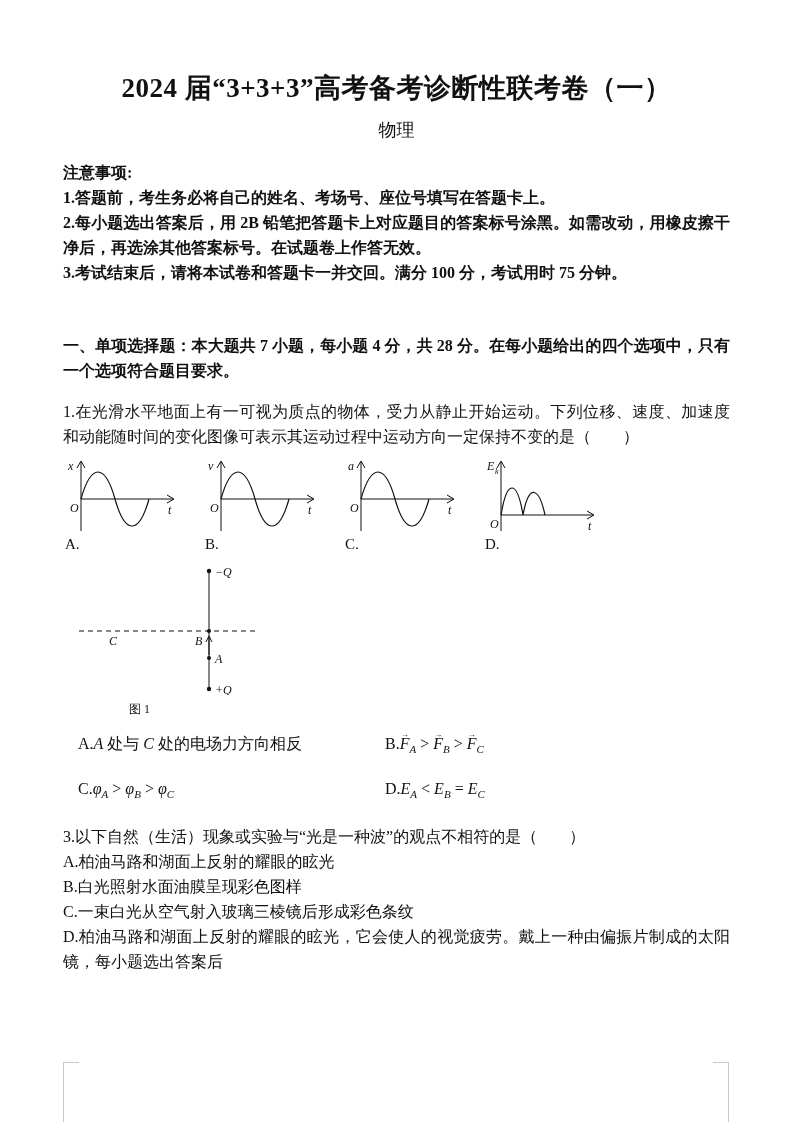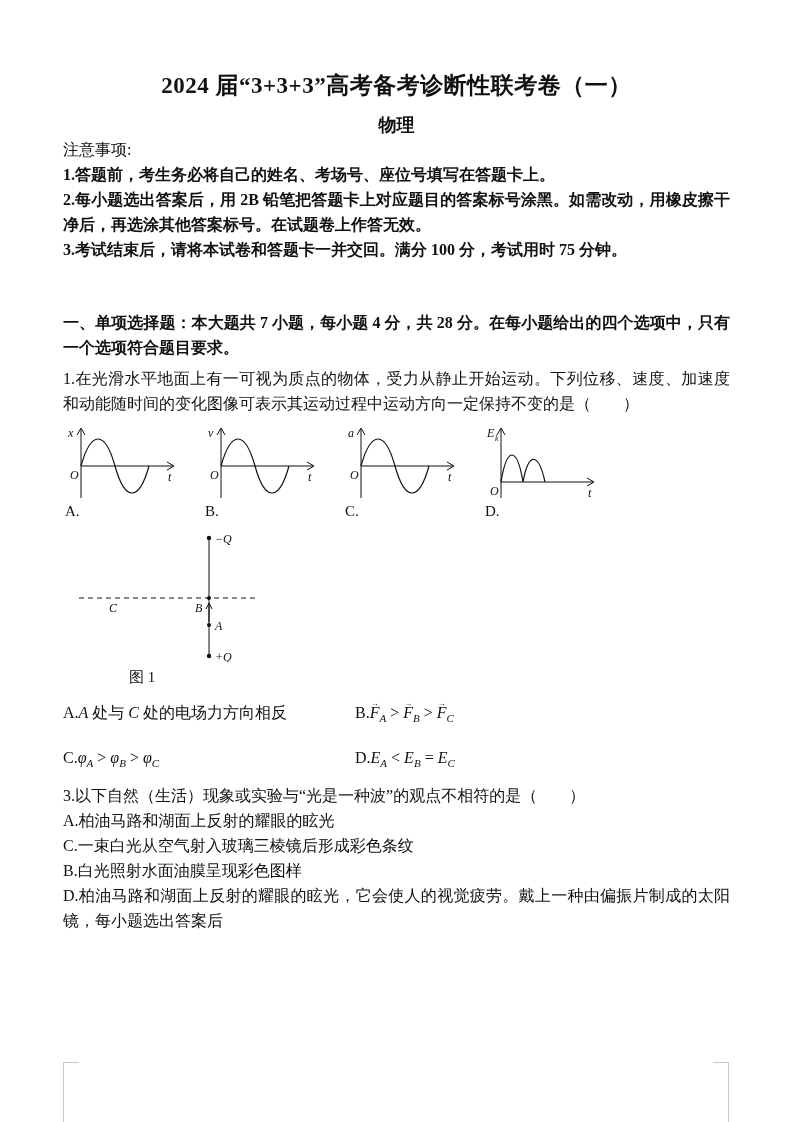--- a/index.html
+++ b/index.html
@@ -7,51 +7,51 @@
   body {
     width: 793px; height: 1122px;
     position: relative;
     color: #111;
     font-family: "Liberation Serif", "DejaVu Serif", serif;
     font-size: 16px;
     overflow: hidden;
   }
   .page { position: absolute; left: 63px; top: 0; width: 667px; }
 
-  .title   { text-align: center; font-weight: bold; font-size: 23px; margin-top: 70px; letter-spacing: .5px; }
-  .subject { text-align: center; font-weight: bold; font-size: 18px; margin-top: 12px; }
+  .title   { text-align: center; font-weight: bold; font-size: 27px; margin-top: 70px; letter-spacing: .5px; }
+  .subject { text-align: center; font-weight: normal; font-size: 18px; margin-top: 12px; }
 
   p { line-height: 25px; text-align: justify; }
-  .notice-heading { font-weight: normal; margin-top: 0; }
+  .notice-heading { font-weight: bold; margin-top: 18px; }
   .notice-item    { font-weight: bold; }
   .section-heading{ font-weight: bold; margin-top: 48px; }
-  .qtext { margin-top: 6px; }
+  .qtext { margin-top: 16px; }
 
   
   .graph-row { display: flex; gap: 28px; margin-top: 8px; margin-left: 2px; }
   .graph { display: flex; flex-direction: column; }
   .graph svg { display: block; }
   .graph-label { font-size: 15px; margin-top: 1px; }
   .axis, .curve, .head { stroke: #111; fill: none; }
   .axis  { stroke-width: 1; }
   .curve { stroke-width: 1.2; }
   svg text { font-family: "Liberation Serif", "DejaVu Serif", serif; font-size: 12px; font-style: italic; fill: #111; }
   svg text.sub { font-size: 8px; }
 
   
   .figure1 { margin-top: 6px; margin-left: 6px; width: 210px; }
-  .fig-caption { margin-left: 60px; margin-top: 2px; font-size: 15px; }
+  .fig-caption { margin-left: 60px; margin-top: 2px; font-size: 12px; }
   .fig-line { stroke: #111; stroke-width: 1; fill: none; }
   .fig-dash { stroke: #111; stroke-width: 1; fill: none; stroke-dasharray: 5 4; }
   .fig-dot  { fill: #111; }
 
   
   .opt-row { display: flex; margin-top: 12px; }
   .opt-row .opt:first-child { width: 292px; }
-  .opt { line-height: 28px; }
+  .opt { line-height: 28px; margin-left: 15px; }
   .opt sub, sub.seg-s { font-size: 11px; font-style: italic; }
   .seg-i { font-style: italic; }
   .seg-v { font-style: italic; position: relative; display: inline-block; }
   .seg-v::after { content: "→"; position: absolute; left: 1px; top: -9px; font-size: 8px; font-style: normal; }
 
   .opt-line { margin-top: 0; }
   .q3-block p { line-height: 25px; }
 
   
   .corner-mark { position: absolute; top: 1062px; height: 60px; width: 16px; border-top: 1px solid #c9c9c9; }
@@ -161,22 +161,22 @@
     <div class="opt"><span class="seg-n">B.</span><span class="seg-v">F</span><sub class="seg-s">A</sub><span class="seg-n"> &gt; </span><span class="seg-v">F</span><sub class="seg-s">B</sub><span class="seg-n"> &gt; </span><span class="seg-v">F</span><sub class="seg-s">C</sub></div>
   </div>
   <div class="opt-row">
     <div class="opt"><span class="seg-n">C.</span><span class="seg-i">φ</span><sub class="seg-s">A</sub><span class="seg-n"> &gt; </span><span class="seg-i">φ</span><sub class="seg-s">B</sub><span class="seg-n"> &gt; </span><span class="seg-i">φ</span><sub class="seg-s">C</sub></div>
     <div class="opt"><span class="seg-n">D.</span><span class="seg-i">E</span><sub class="seg-s">A</sub><span class="seg-n"> &lt; </span><span class="seg-i">E</span><sub class="seg-s">B</sub><span class="seg-n"> = </span><span class="seg-i">E</span><sub class="seg-s">C</sub></div>
   </div>
 
   <div class="q3-block">
     <p class="qtext">3.以下自然（生活）现象或实验与“光是一种波”的观点不相符的是（　　）</p>
     <p class="opt-line">A.柏油马路和湖面上反射的耀眼的眩光</p>
+    <p class="opt-line">B.白光照射水面油膜呈现彩色图样</p>
     <p class="opt-line">C.一束白光从空气射入玻璃三棱镜后形成彩色条纹</p>
-    <p class="opt-line">B.白光照射水面油膜呈现彩色图样</p>
     <p class="opt-line">D.柏油马路和湖面上反射的耀眼的眩光，它会使人的视觉疲劳。戴上一种由偏振片制成的太阳镜，每小题选出答案后</p>
   </div>
 
 
 </div>
 
 <div class="corner-mark left"></div>
 <div class="corner-mark right"></div>
 
 </body></html>

